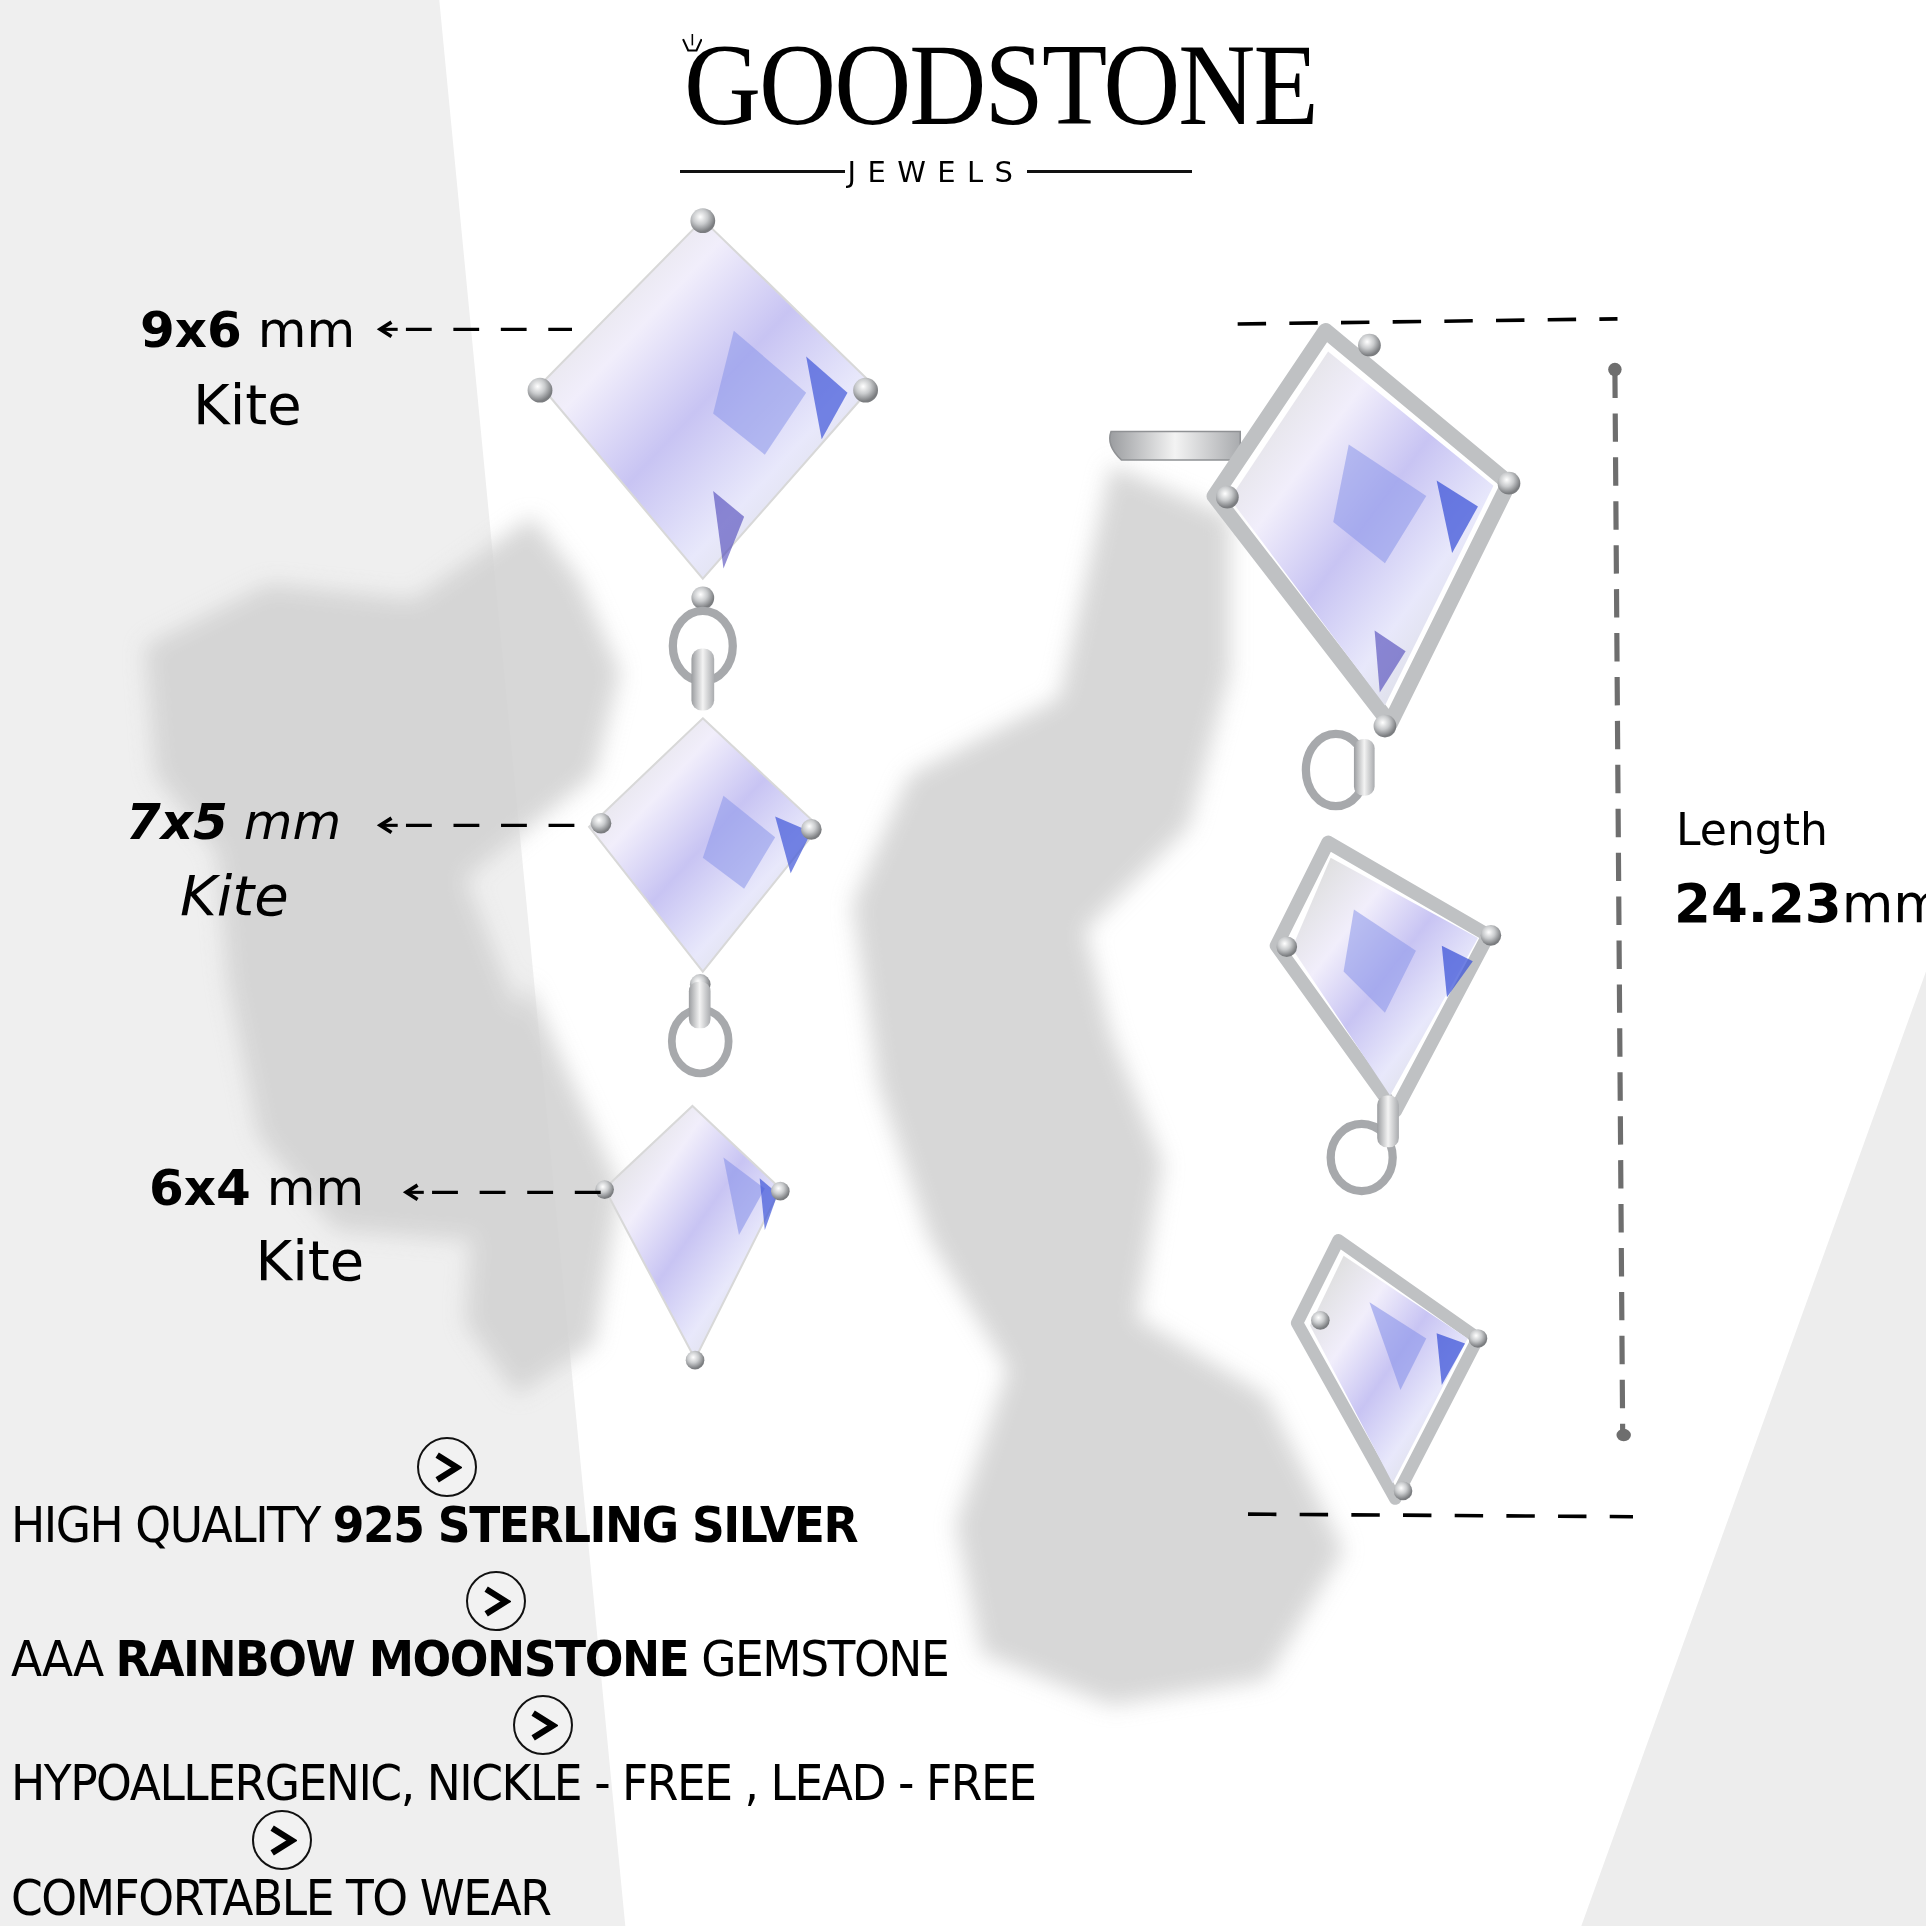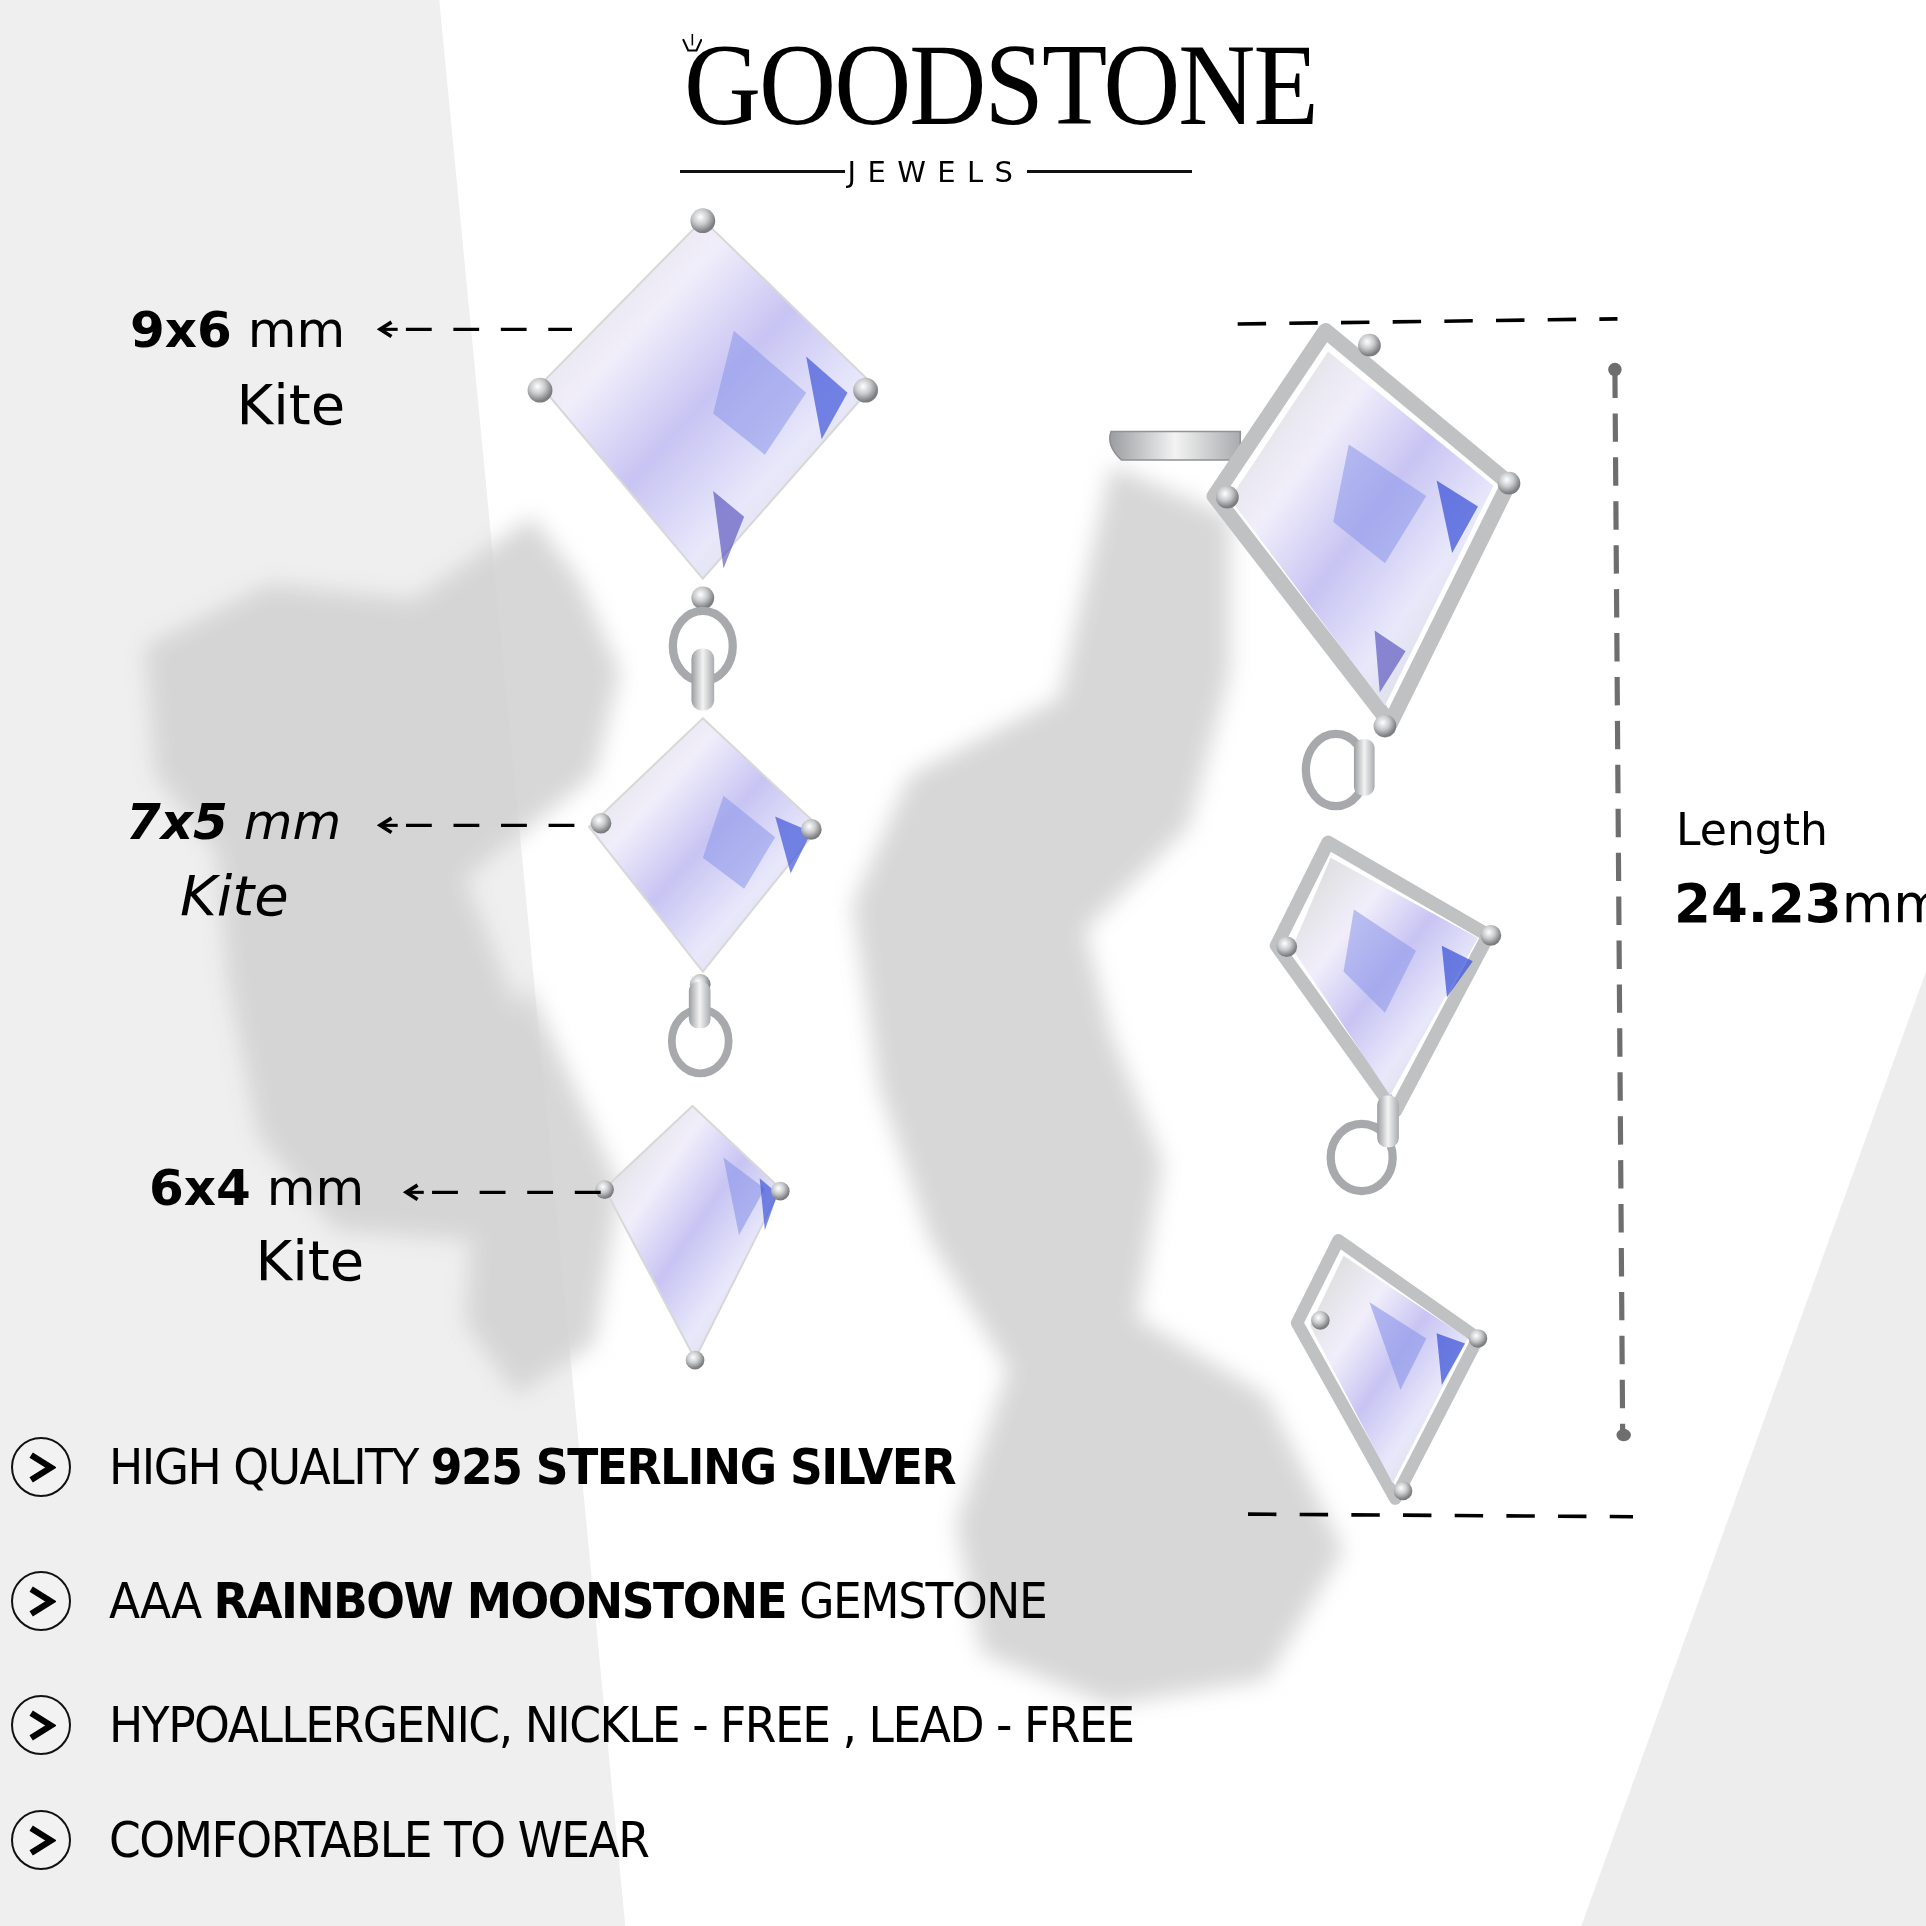--- a/index.html
+++ b/index.html
@@ -13,21 +13,21 @@
   .logo-sub-text{font-family:"DejaVu Sans",sans-serif;font-size:29px;letter-spacing:11.4px;font-weight:400;}
   .size-label{position:absolute;font-family:"DejaVu Sans",sans-serif;}
   .size-label .dim{font-size:50px;line-height:52px;white-space:nowrap;}
   .size-label .dim b{font-weight:700;}
   .size-label .shape{font-size:56px;line-height:47px;margin-top:25px;margin-left:52px;}
   .arrow{position:absolute;height:20.7px;}
   .length-label{position:absolute;left:1674px;top:804px;font-family:"DejaVu Sans",sans-serif;}
   .length-label .lt{font-size:44px;line-height:52px;margin-left:2.1px;}
   .length-label .lv{font-size:53px;line-height:52px;margin-top:22px;white-space:nowrap;}
   .features{position:absolute;left:11.4px;top:1437px;}
-  .feature{position:absolute;left:0;display:flex;align-items:center;white-space:nowrap;}
+  .feature{position:absolute;left:0;display:flex;align-items:center;white-space:nowrap;flex-direction:column;}
   .bullet{width:60px;height:60px;border:2.1px solid #111;border-radius:50%;box-sizing:border-box;display:flex;align-items:center;justify-content:center;margin-right:38px;background:rgba(255,255,255,0.2);}
   .feature-text{font-family:"DejaVu Sans",sans-serif;font-size:49px;letter-spacing:-1.6px;transform:scaleX(0.93);transform-origin:left center;}
   .feature-text b{font-weight:700;}
   .earring-svg{position:absolute;left:0;top:0;width:1926px;height:1926px;}
 </style>
 </head>
 <body>
 
 <svg class="bg-svg" viewBox="0 0 3727 3727" xmlns="http://www.w3.org/2000/svg">
   <defs>
@@ -149,21 +149,21 @@
 
   <g>
     <line x1="2395" y1="627" x2="3130" y2="617" stroke="#000" stroke-width="7" stroke-dasharray="55,45"></line>
     <line x1="2415" y1="2930" x2="3160" y2="2935" stroke="#000" stroke-width="7" stroke-dasharray="55,45"></line>
     <line x1="3125" y1="715" x2="3140" y2="2770" stroke="#6e6e6e" stroke-width="10" stroke-dasharray="55,30"></line>
     <circle cx="3125" cy="715" r="13" fill="#6e6e6e"></circle>
     <ellipse cx="3142" cy="2777" rx="14" ry="12" fill="#6e6e6e"></ellipse>
   </g>
 </svg>
 
-<div class="size-label" style="left:130px;top:304px;text-align:right;">
+<div class="size-label" style="left:140px;top:304px;">
   <div class="dim"><b>9x6</b> <span>mm</span></div>
   <div class="shape" style="margin-left:53px;margin-top:25px;">Kite</div>
 </div>
 <svg class="arrow" style="left:376px;top:319px;width:196px;" viewBox="0 0 380 40">
   <polyline points="30,6 8,20 30,34" fill="none" stroke="#000" stroke-width="7"></polyline>
   <line x1="8" y1="20" x2="42" y2="20" stroke="#000" stroke-width="6"></line>
   <line x1="58" y1="20" x2="380" y2="20" stroke="#000" stroke-width="6" stroke-dasharray="50,42"></line>
 </svg>
 
 <div class="size-label" style="left:126px;top:796px;font-style:italic;">

